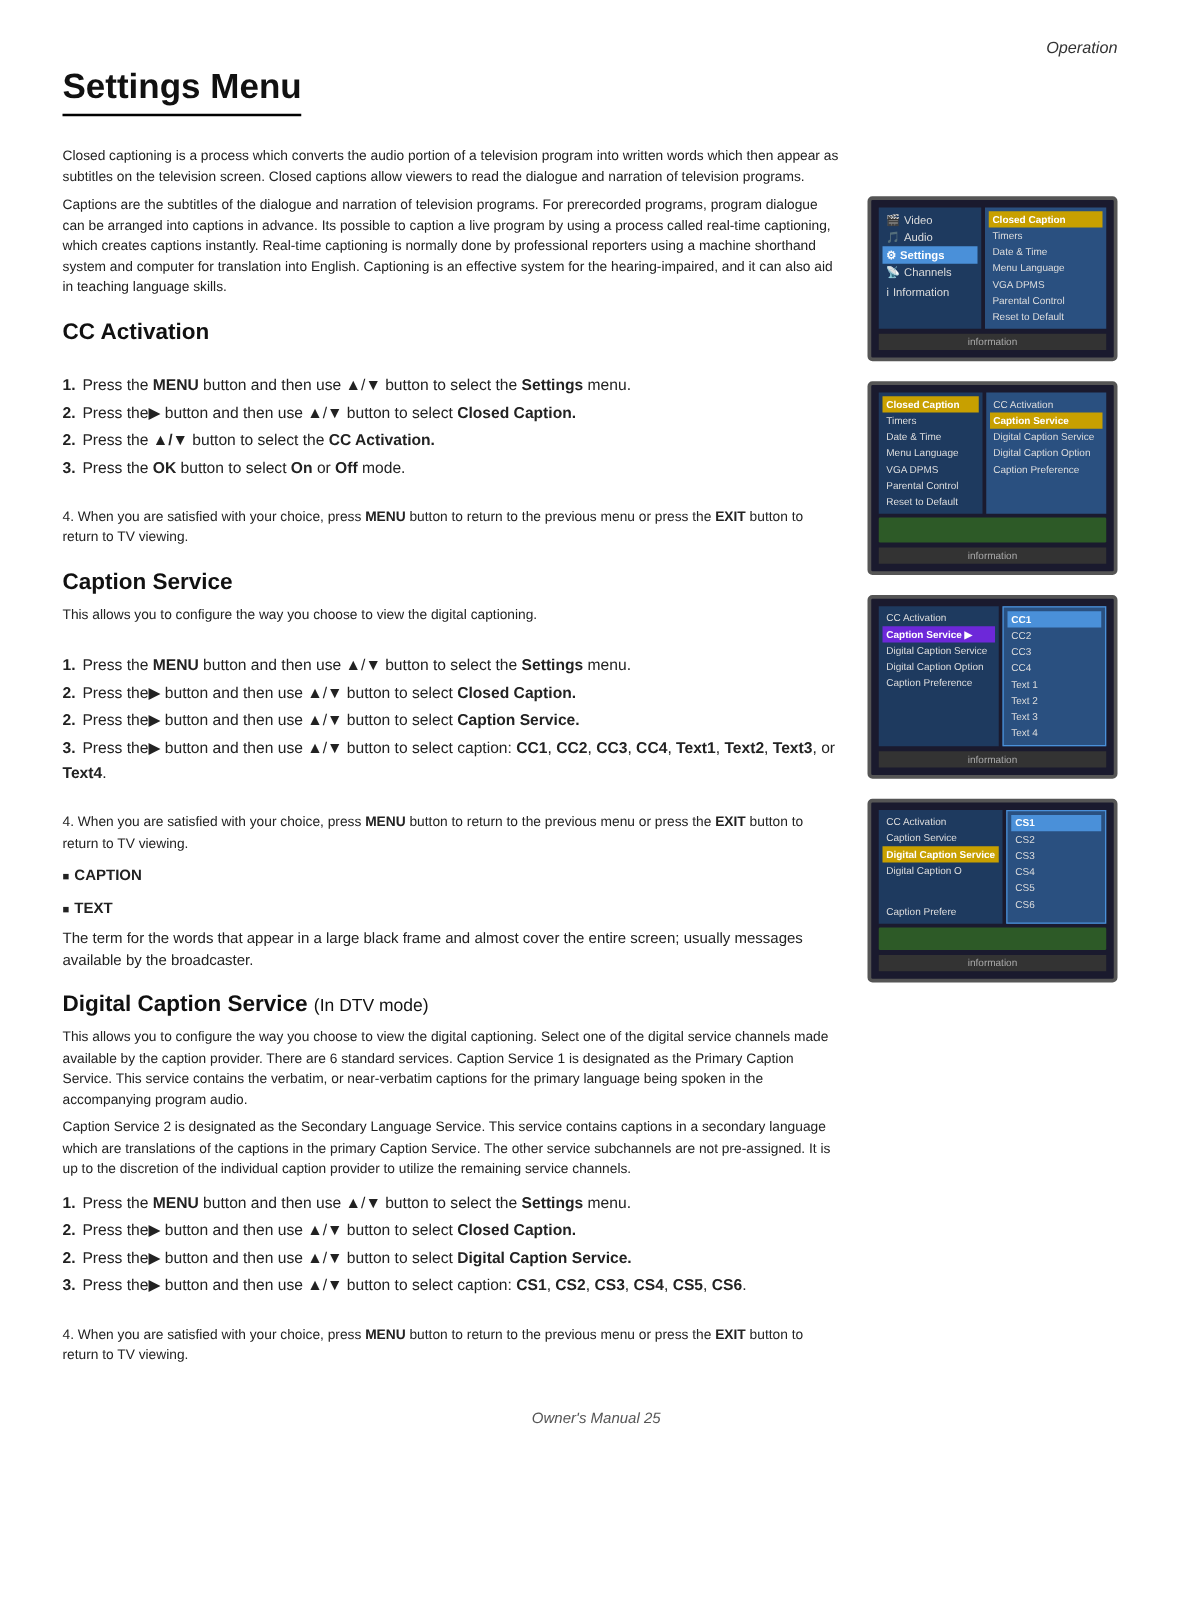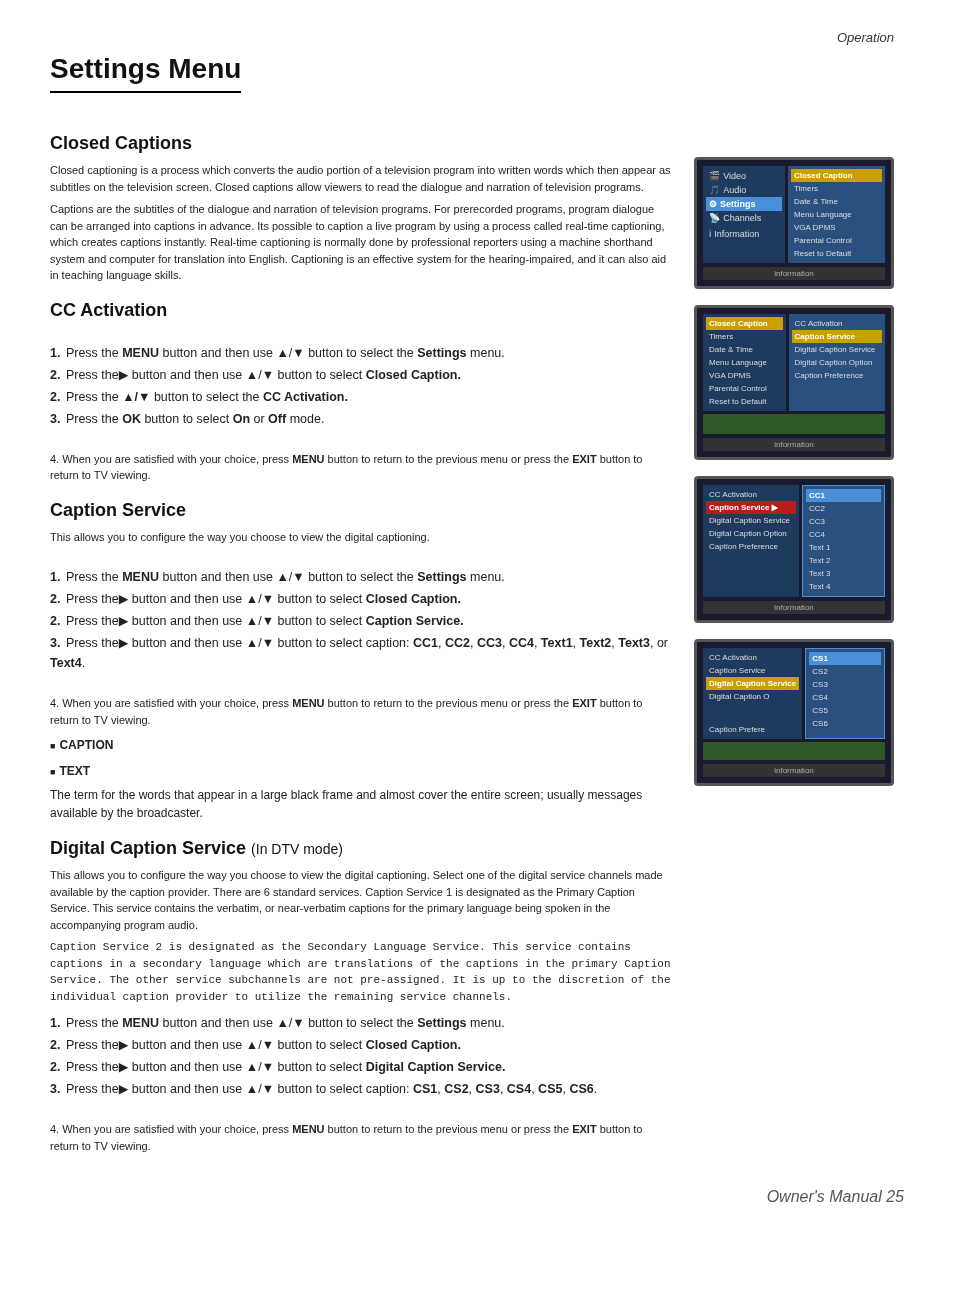--- a/index.html
+++ b/index.html
@@ -122,22 +122,22 @@
     .tv-info-bar {
       background: #333;
       color: #aaa;
       font-size: 8px;
       padding: 2px 4px;
       margin-top: 4px;
       text-align: center;
     }
 
     .footer-label {
-      text-align: right;
-      font-size: 16px;
+      text-align: center;
+      font-size: 12px;
       color: #555;
       margin-top: 20px;
       font-style: italic;
     }
 
     .square-bullet::before { content: '■'; font-size: 9px; margin-right: 4px; }
   </style>
 </head>
 <body>
 
@@ -146,21 +146,20 @@
   <div class="operation-label">Operation</div>
 
   
   <h1 class="page-title">Settings Menu</h1>
 
   <div class="two-col">
 
     <div class="main-content">
 
       <div class="section">
-        <h2>Closed Captions</h2>
         <p>Closed captioning is a process which converts the audio portion of a television program into written words which then appear as subtitles on the television screen. Closed captions allow viewers to read the dialogue and narration of television programs.</p>
 
         <p>Captions are the subtitles of the dialogue and narration of television programs. For prerecorded programs, program dialogue can be arranged into captions in advance. Its possible to caption a live program by using a process called real-time captioning, which creates captions instantly. Real-time captioning is normally done by professional reporters using a machine shorthand system and computer for translation into English. Captioning is an effective system for the hearing-impaired, and it can also aid in teaching language skills.</p>
       </div>
 
       <div class="section">
         <h2>CC Activation</h2>
         <ol class="steps">
           <li><span class="num">1.</span> Press the <strong>MENU</strong> button and then use ▲/▼ button to select the <strong>Settings</strong> menu.</li>
           <li><span class="num">2.</span> Press the▶ button and then use ▲/▼ button to select <strong>Closed Caption.</strong></li>
@@ -189,21 +188,21 @@
           <p>The term for the words that appear in a large black frame and almost cover the entire screen; usually messages available by the broadcaster.</p>
         </div>
       </div>
 
       <div class="section">
         <h2>
           <span>Digital Caption Service</span>
           <span style="font-size:14px; font-weight:normal;"> <span>(In DTV mode)</span></span>
         </h2>
         <p>This allows you to configure the way you choose to view the digital captioning. Select one of the digital service channels made available by the caption provider. There are 6 standard services. Caption Service 1 is designated as the Primary Caption Service. This service contains the verbatim, or near-verbatim captions for the primary language being spoken in the accompanying program audio.</p>
-        <p style="margin-top:6px;font-family:Liberation Mono, monospace;">Caption Service 2 is designated as the Secondary Language Service. This service contains captions in a secondary language which are translations of the captions in the primary Caption Service. The other service subchannels are not pre-assigned. It is up to the discretion of the individual caption provider to utilize the remaining service channels.</p>
+        <p style="margin-top:6px;">Caption Service 2 is designated as the Secondary Language Service. This service contains captions in a secondary language which are translations of the captions in the primary Caption Service. The other service subchannels are not pre-assigned. It is up to the discretion of the individual caption provider to utilize the remaining service channels.</p>
 
         <ol class="steps" style="margin-top:8px;">
           <li><span class="num">1.</span> Press the <strong>MENU</strong> button and then use ▲/▼ button to select the <strong>Settings</strong> menu.</li>
           <li><span class="num">2.</span> Press the▶ button and then use ▲/▼ button to select <strong>Closed Caption.</strong></li>
           <li><span class="num">2.</span> Press the▶ button and then use ▲/▼ button to select <strong>Digital Caption Service.</strong></li>
           <li><span class="num">3.</span> Press the▶ button and then use ▲/▼ button to select caption: <strong>CS1</strong>, <strong>CS2</strong>, <strong>CS3</strong>, <strong>CS4</strong>, <strong>CS5</strong>, <strong>CS6</strong>.</li>
         </ol>
         <p style="margin-top:8px;">4. When you are satisfied with your choice, press <strong>MENU</strong> button to return to the previous menu or press the <strong>EXIT</strong> button to return to TV viewing.</p>
       </div>
 
@@ -263,21 +262,21 @@
           </div>
         </div>
         <div style="height:20px; background:#2d5a27; margin-bottom:3px; border-radius:1px;"></div>
         <div class="tv-info-bar">information</div>
       </div>
 
       <div class="tv-screen">
         <div style="display:flex; gap:3px; margin-bottom:3px;">
           <div style="flex:1.2; background:#1e3a5f; padding:3px;">
             <div style="padding:2px 3px; color:#ddd; font-size:8px;">CC Activation</div>
-            <div style="padding:2px 3px; background:#b91c1c; color:#fff; font-size:8px; font-weight:bold;">Caption Service ▶</div>
+            <div style="padding:2px 3px; background:#6d28d9; color:#fff; font-size:8px; font-weight:bold;">Caption Service ▶</div>
             <div style="padding:2px 3px; color:#ddd; font-size:8px;">Digital Caption Service</div>
             <div style="padding:2px 3px; color:#ddd; font-size:8px;">Digital Caption Option</div>
             <div style="padding:2px 3px; color:#ddd; font-size:8px;">Caption Preference</div>
           </div>
           <div style="flex:1; background:#2a5080; padding:3px; border:1px solid #4a90d9;">
             <div style="padding:2px 3px; background:#4a90d9; color:#fff; font-size:8px; font-weight:bold;">CC1</div>
             <div style="padding:2px 3px; color:#ddd; font-size:8px;">CC2</div>
             <div style="padding:2px 3px; color:#ddd; font-size:8px;">CC3</div>
             <div style="padding:2px 3px; color:#ddd; font-size:8px;">CC4</div>
             <div style="padding:2px 3px; color:#ddd; font-size:8px;">Text 1</div>

